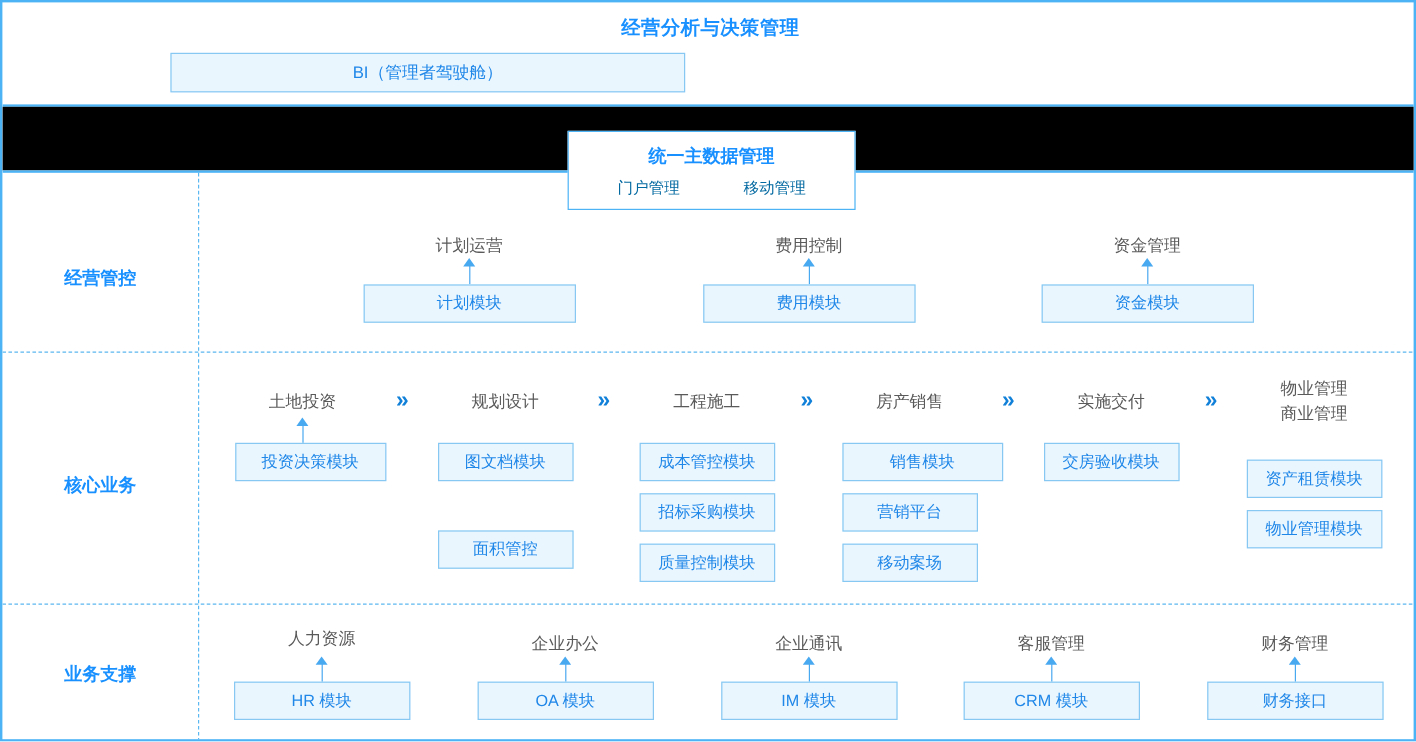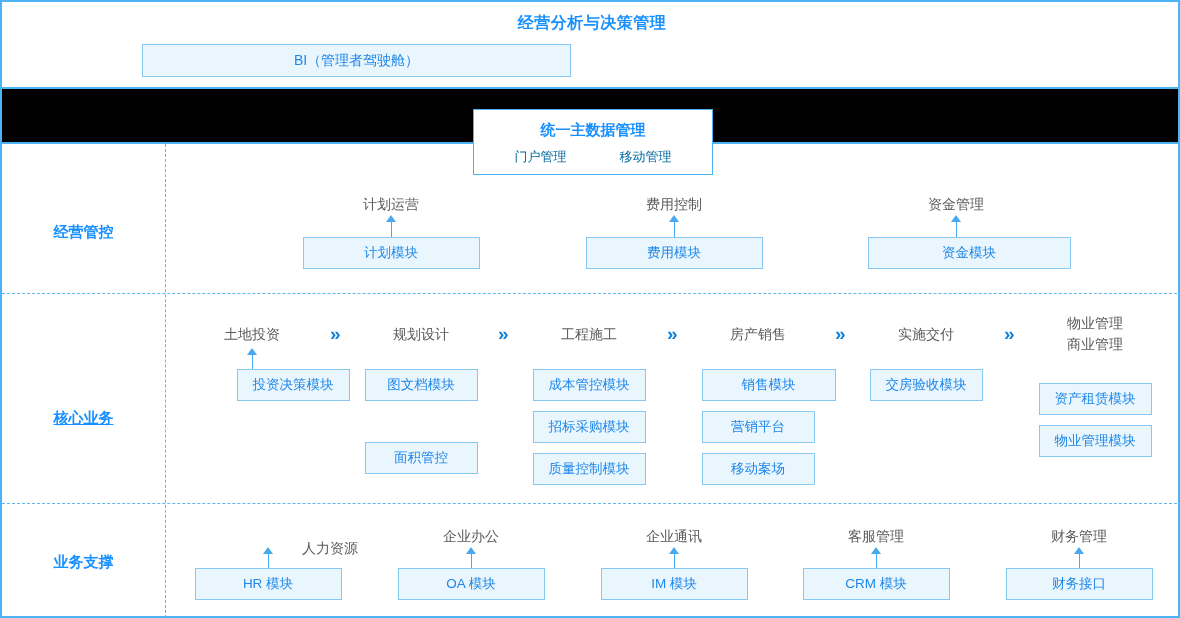--- a/index.html
+++ b/index.html
@@ -138,21 +138,21 @@
   .row-label {
     position: absolute;
     left: 0;
     width: 163px;
     text-align: center;
     font-size: 15px;
     font-weight: bold;
     color: #1890ff;
   }
   #row-label-0 { top: 221px; }
-  #row-label-1 { top: 407px; text-decoration: underline; }
+  #row-label-1 { top: 393px; }
   #row-label-2 { top: 551px; }
   .col-title {
     font-size: 14px;
     color: #5a5a5a;
     text-align: center;
     line-height: 21px;
     white-space: nowrap;
   }
 
   
@@ -249,34 +249,34 @@
         <div class="head"></div>
       </div>
       <div class="mod" style="left: 583.5px; top: 235px; width: 177px;">
         <span>费用模块</span>
       </div>
       <div class="col-title" style="left: 864px; top: 192px; width: 180px; position: absolute;">资金管理</div>
       <div class="up-arrow" style="left: 948.5px; top: 213px;">
         <div class="shaft"></div>
         <div class="head"></div>
       </div>
-      <div class="mod" style="left: 865.5px; top: 235px; width: 203px;">
+      <div class="mod" style="left: 865.5px; top: 235px; width: 177px;">
         <span>资金模块</span>
       </div>
       <div class="chev" style="left: 328px; top: 322px;">»</div>
       <div class="chev" style="left: 496px; top: 322px;">»</div>
       <div class="chev" style="left: 665px; top: 322px;">»</div>
       <div class="chev" style="left: 833px; top: 322px;">»</div>
       <div class="chev" style="left: 1002px; top: 322px;">»</div>
       <div class="col-title" style="left: 160px; top: 322px; width: 180px; position: absolute;">土地投资</div>
       <div class="up-arrow" style="left: 244.5px; top: 346px;">
         <div class="shaft"></div>
         <div class="head"></div>
       </div>
-      <div class="mod" style="left: 193.5px; top: 367px; width: 113px; margin-left: 41px;">
+      <div class="mod" style="left: 193.5px; top: 367px; width: 126px;">
         <span>投资决策模块</span>
       </div>
       <div class="col-title" style="left: 329px; top: 322px; width: 180px; position: absolute;">规划设计</div>
       <div class="mod" style="left: 362.5px; top: 367px; width: 113px;">
         <span>图文档模块</span>
       </div>
       <div class="mod" style="left: 362.5px; top: 409px; width: 113px; margin-top: 31px;">
         <span>面积管控</span>
       </div>
       <div class="col-title" style="left: 497px; top: 322px; width: 180px; position: absolute;">工程施工</div>
@@ -303,21 +303,21 @@
       <div class="mod" style="left: 867.5px; top: 367px; width: 113px;">
         <span>交房验收模块</span>
       </div>
       <div class="col-title" style="left: 1003px; top: 311px; width: 180px; position: absolute;">物业管理<div>商业管理</div></div>
       <div class="mod" style="left: 1036.5px; top: 381px; width: 113px;">
         <span>资产租赁模块</span>
       </div>
       <div class="mod" style="left: 1036.5px; top: 423px; width: 113px;">
         <span>物业管理模块</span>
       </div>
-      <div class="col-title" style="left: 176px; top: 536px; width: 180px; position: absolute; text-align: right;">人力资源</div>
+      <div class="col-title" style="left: 176px; top: 520px; width: 180px; position: absolute;">人力资源</div>
       <div class="up-arrow" style="left: 260.5px; top: 545px;">
         <div class="shaft"></div>
         <div class="head"></div>
       </div>
       <div class="mod" style="left: 192.5px; top: 566px; width: 147px;">
         <span>HR 模块</span>
       </div>
       <div class="col-title" style="left: 379px; top: 524px; width: 180px; position: absolute;">企业办公</div>
       <div class="up-arrow" style="left: 463.5px; top: 545px;">
         <div class="shaft"></div>

